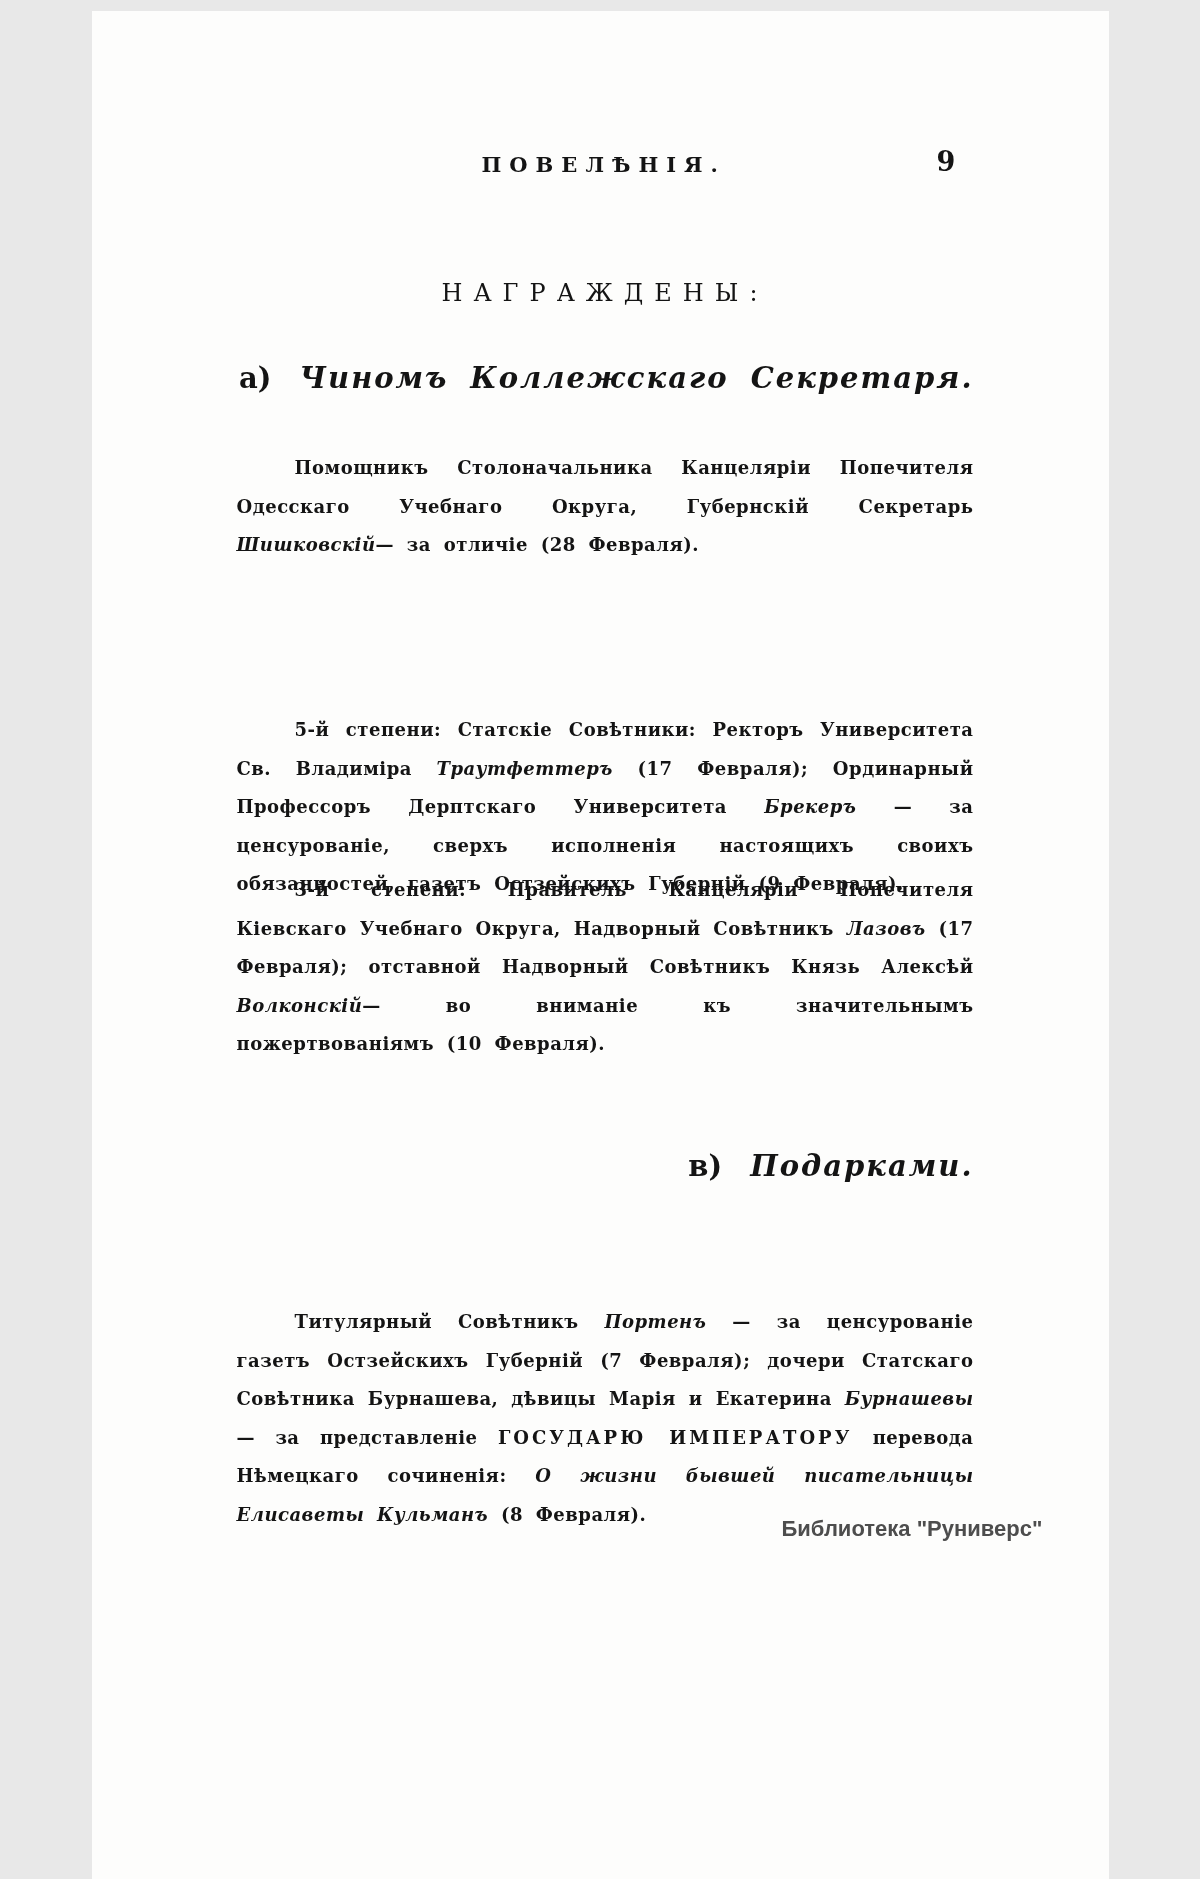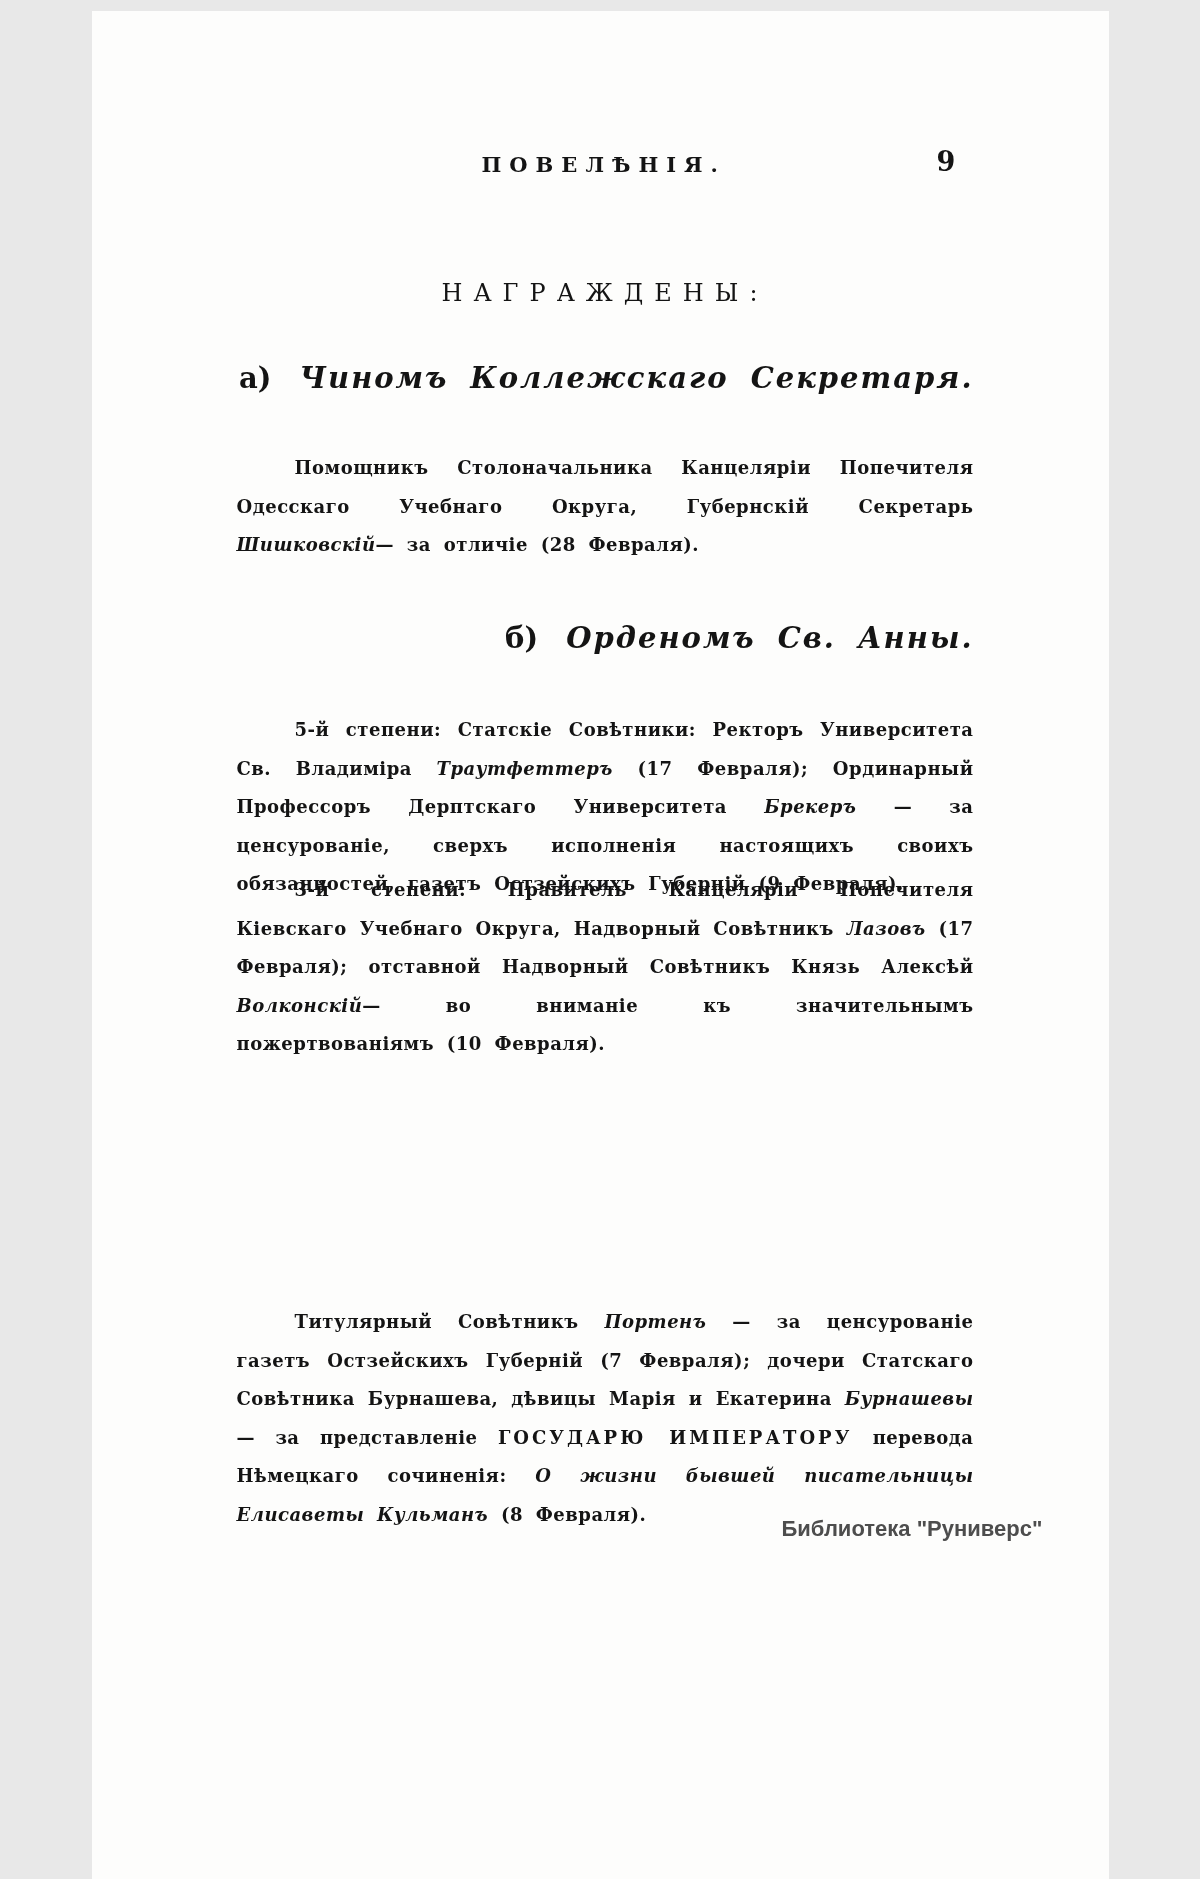--- a/index.html
+++ b/index.html
@@ -109,27 +109,27 @@
 
   <div class="award-heading">НАГРАЖДЕНЫ:</div>
 
   <div class="sec-heading" id="heading-a">
     <span class="marker">а)</span>
     <span class="sec-title">Чиномъ Коллежскаго Секретаря.</span>
   </div>
 
   <p class="body-para" id="para-a"><span>Помощникъ Столоначальника Канцеляріи Попечителя Одесскаго Учебнаго Округа, Губернскій Секретарь </span><span class="it">Шишковскій</span><span>— за отличіе (28 Февраля).</span></p>
 
-  <div class="sec-heading" id="heading-b">
-    <span class="marker">б)</span>
-    <span class="sec-title">Орденомъ Св. Анны.</span>
-  </div>
 
   <p class="body-para" id="para-b2"><span>5-й степени: Статскіе Совѣтники: Ректоръ Университета Св. Владиміра </span><span class="it">Траутфеттеръ</span><span> (17 Февраля); Ординарный Профессоръ Дерптскаго Университета </span><span class="it">Брекеръ</span><span> — за ценсурованіе, сверхъ исполненія настоящихъ своихъ обязанностей, газетъ Остзейскихъ Губерній (9 Февраля).</span></p>
 
   <p class="body-para" id="para-b3"><span>3-й степени: Правитель Канцеляріи Попечителя Кіевскаго Учебнаго Округа, Надворный Совѣтникъ </span><span class="it">Лазовъ</span><span> (17 Февраля); отставной Надворный Совѣтникъ Князь Алексѣй </span><span class="it">Волконскій</span><span>— во вниманіе къ значительнымъ пожертвованіямъ (10 Февраля).</span></p>
 
+  <div class="sec-heading" id="heading-v">
+    <span class="marker">в)</span>
+    <span class="sec-title">Подарками.</span>
+  </div>
 
   <p class="body-para" id="para-v"><span>Титулярный Совѣтникъ </span><span class="it">Портенъ</span><span> — за ценсурованіе газетъ Остзейскихъ Губерній (7 Февраля); дочери Статскаго Совѣтника Бурнашева, дѣвицы Марія и Екатерина </span><span class="it">Бурнашевы</span><span> — за представленіе </span><span class="caps-spaced">ГОСУДАРЮ ИМПЕРАТОРУ</span><span> перевода Нѣмецкаго сочиненія: </span><span class="it">О жизни бывшей писательницы Елисаветы Кульманъ</span><span> (8 Февраля).</span></p>
 
   <div class="watermark">Библиотека "Руниверс"</div>
 
 </div>
 
 </body></html>

